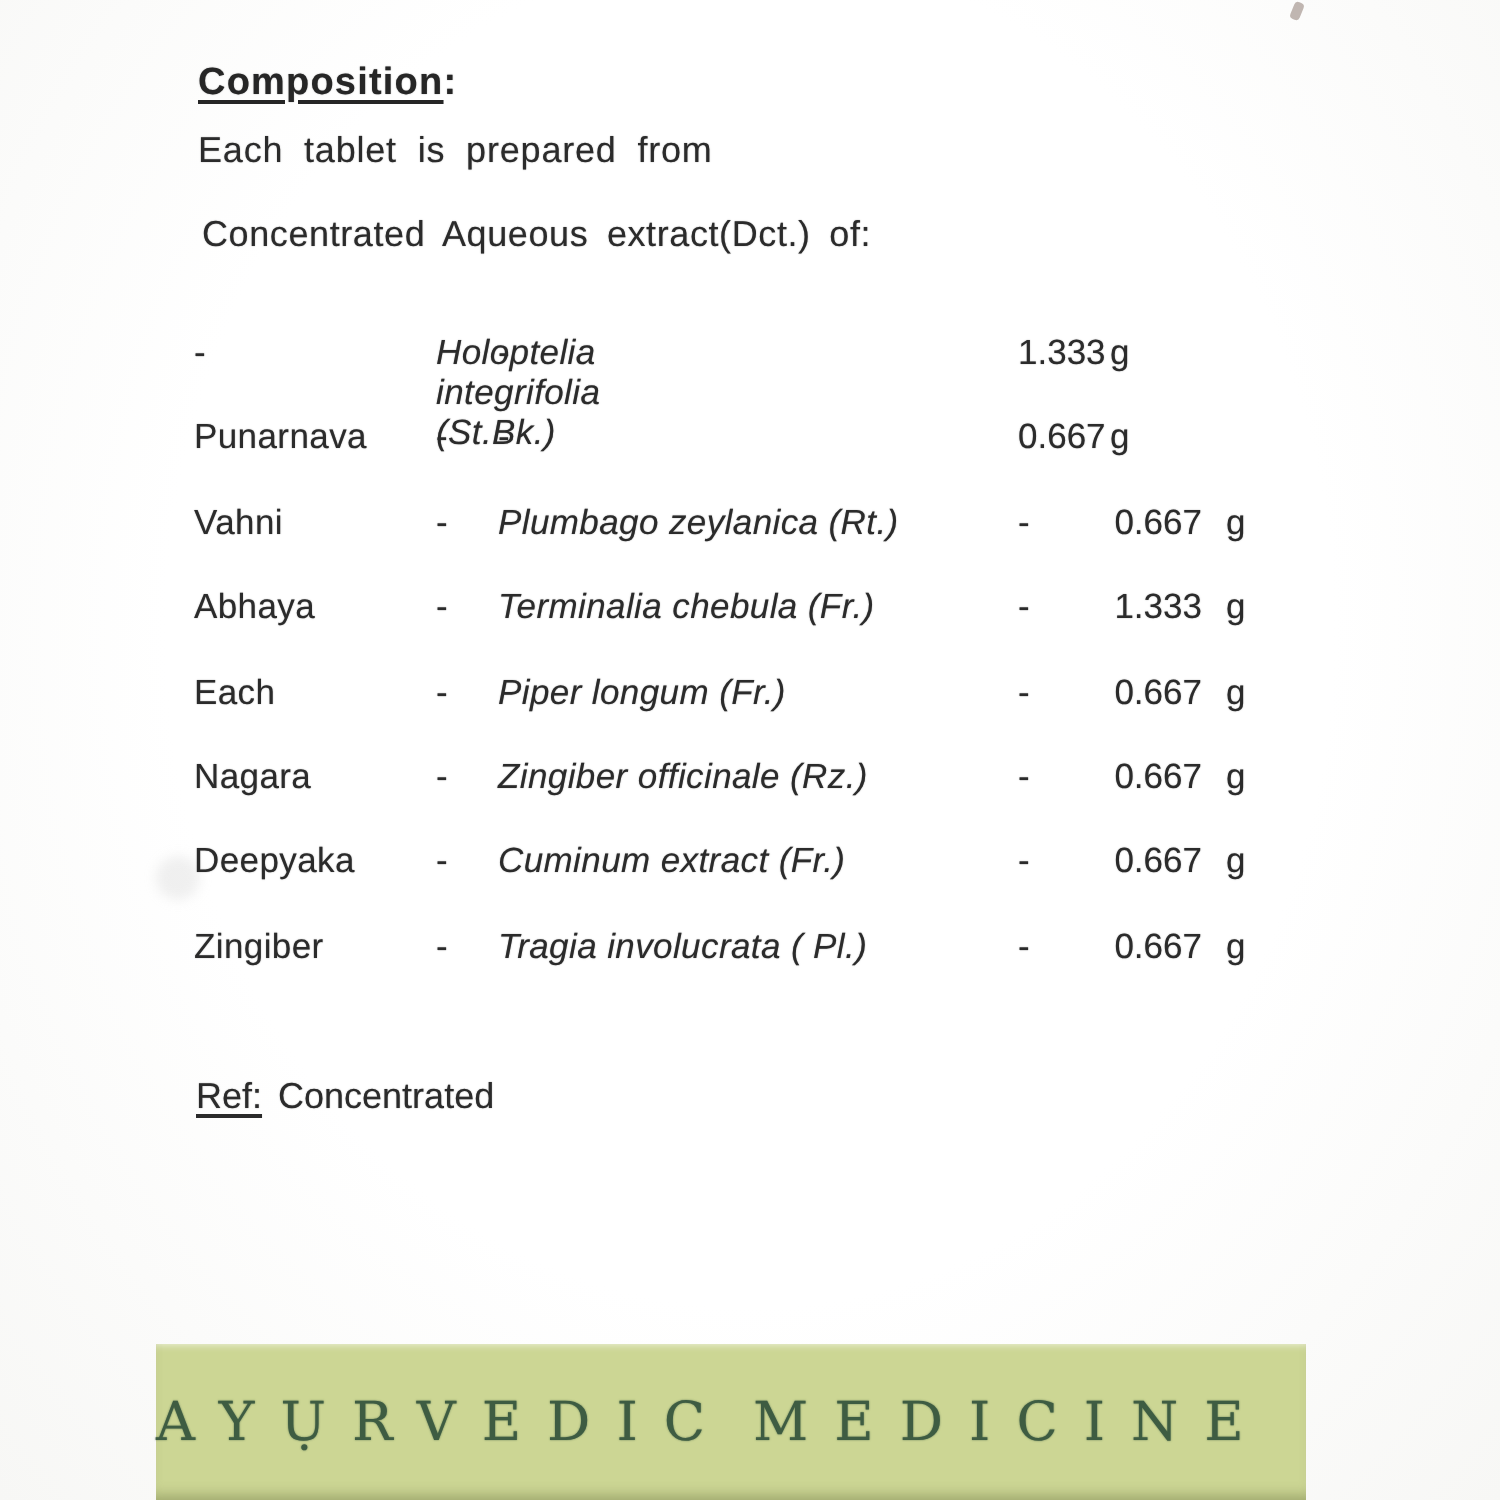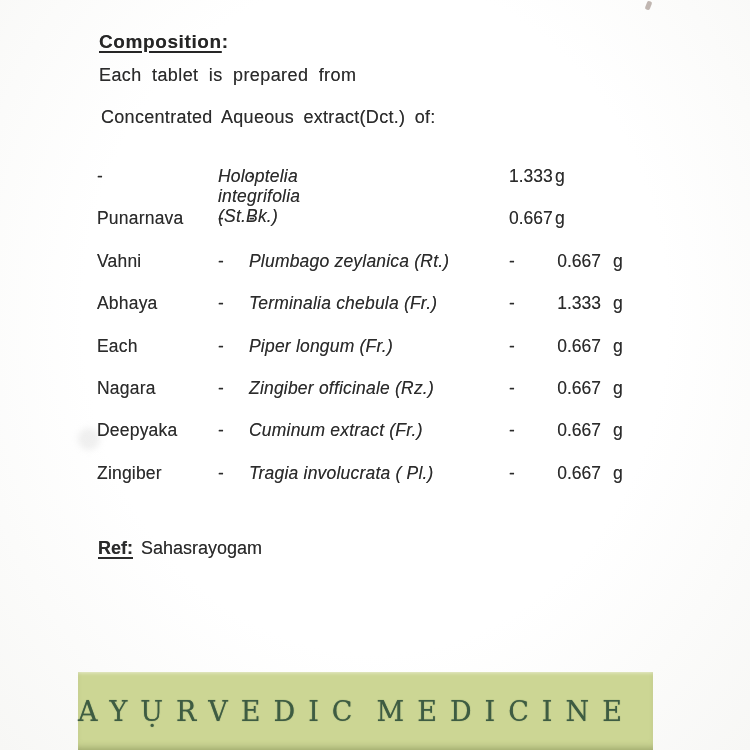--- a/index.html
+++ b/index.html
@@ -71,21 +71,21 @@
   .c-qty       { text-align: right; }
   .c-unit      { padding-left: 12px; }
   .ref {
     position: absolute;
     left: 98px;
     top: 538px;
     font-size: 18px;
     margin: 0;
   }
   .ref-label {
-    font-weight: bold;
+    font-weight: normal;
     text-decoration: underline;
     text-decoration-thickness: 1.6px;
     text-underline-offset: 3px;
     margin-right: 8px;
   }
   .banner {
     position: absolute;
     left: 78px;
     top: 672px;
     width: 575px;
@@ -212,21 +212,21 @@
       <span class="c-sep">-</span>
       <span class="c-botanical">Tragia involucrata ( Pl.)</span>
       <span class="c-sep">-</span>
       <span class="c-qty">0.667</span>
       <span class="c-unit">g</span>
     </div>
 
   </div>
 
   <p class="ref txt">
-    <span class="ref-label">Ref:</span><span class="ref-value">Sahasrayogam</span>
+    <span class="ref-label">Ref:</span><span class="ref-value">Concentrated</span>
   </p>
 
   <div class="banner">
     <span>AYỤRVEDIC</span>
     <span>MEDICINE</span>
   </div>
 
 </div>
 
 </body></html>

